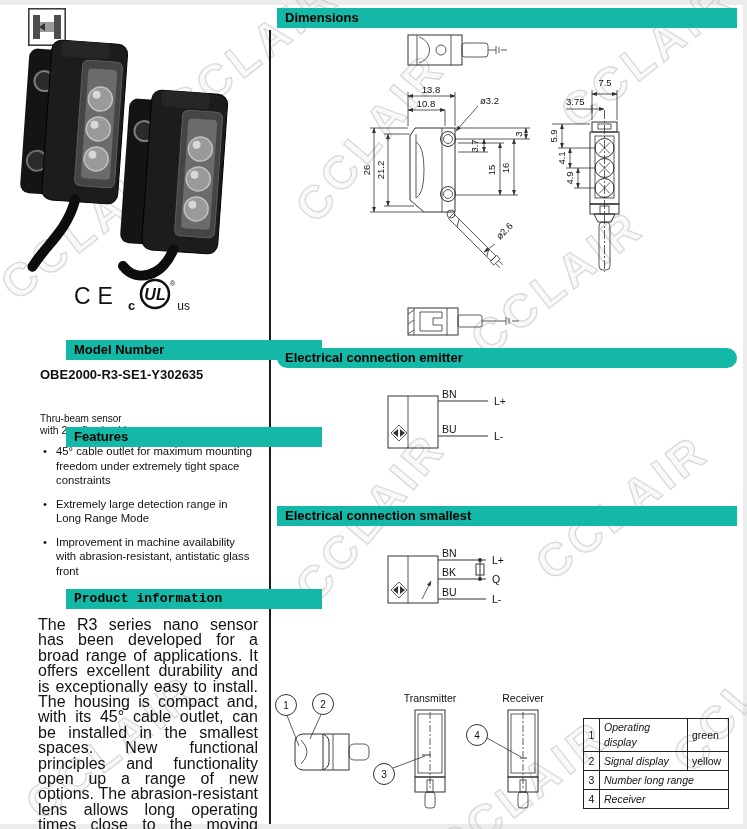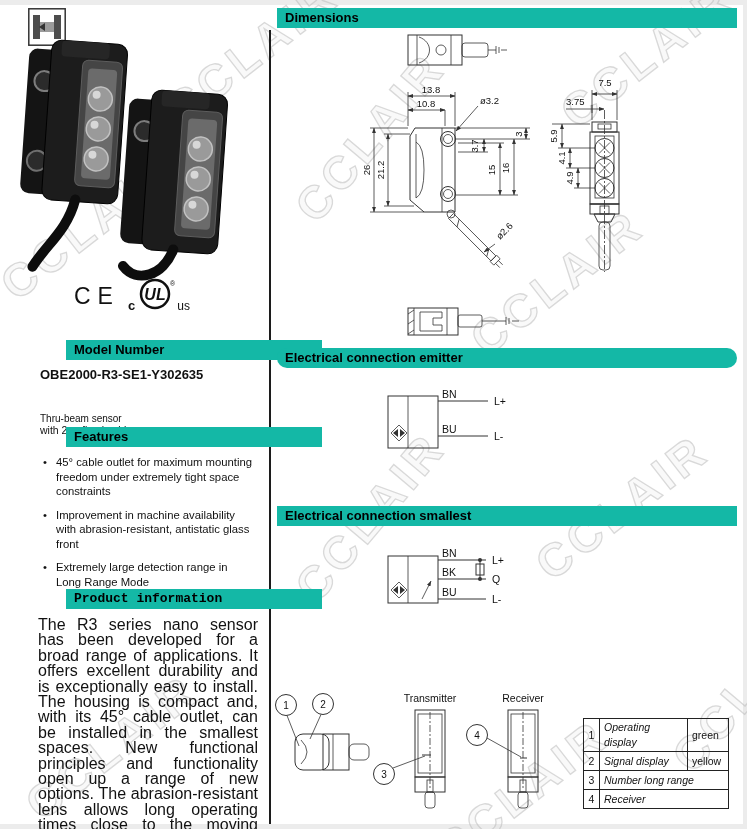--- a/index.html
+++ b/index.html
@@ -115,24 +115,24 @@
     </svg>
     <span id="ul-us">us</span>
   </div>
 
   <div class="bar bar-left" style="top:340px;">Model Number</div>
   <div class="txt" id="model-number" style="left:40px;top:367px;">OBE2000-R3-SE1-Y302635</div>
   <div class="txt" id="model-type" style="left:40px;top:387px;">Thru-beam sensor</div>
   <div class="txt" id="model-cable" style="left:40px;top:424px;">with 2 m fixed cable</div>
 
   <div class="bar bar-left" style="top:427px;">Features</div>
-  <ul class="txt" id="features-list" style="left:40px;top:455px;">
+  <ul class="txt" id="features-list" style="left:40px;top:444px;">
     <li>45° cable outlet for maximum mounting freedom under extremely tight space constraints</li>
+    <li>Extremely large detection range in Long Range Mode</li>
     <li>Improvement in machine availability with abrasion-resistant, antistatic glass front</li>
-    <li>Extremely large detection range in Long Range Mode</li>
   </ul>
 
   <div class="bar bar-left" style="top:589px;font-family:Liberation Mono, monospace;">Product information</div>
   <div class="txt" id="product-text" style="left:38px;top:617px;">The R3 series nano sensor has been developed for a broad range of applications. It offers excellent durability and is exceptionally easy to install. The housing is compact and, with its 45° cable outlet, can be installed in the smallest spaces. New functional principles and functionality open up a range of new options. The abrasion-resistant lens allows long operating times close to the moving object.</div>
 
   <div class="bar bar-right" style="top:8px;">Dimensions</div>
 
   <svg class="abs" style="left:393px;top:28px;" width="125" height="42" viewBox="0 0 125 42">
     <rect x="15" y="7" width="54" height="30" class="dln"></rect>
     <line x1="24" y1="7" x2="24" y2="37" class="thn"></line>

